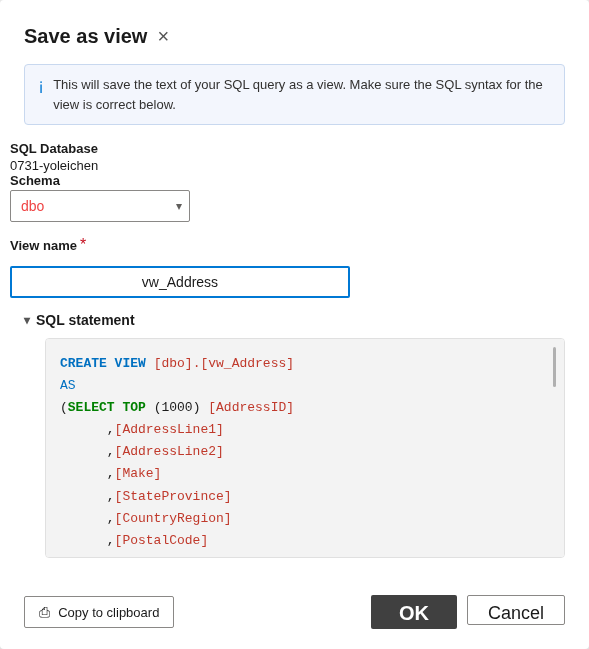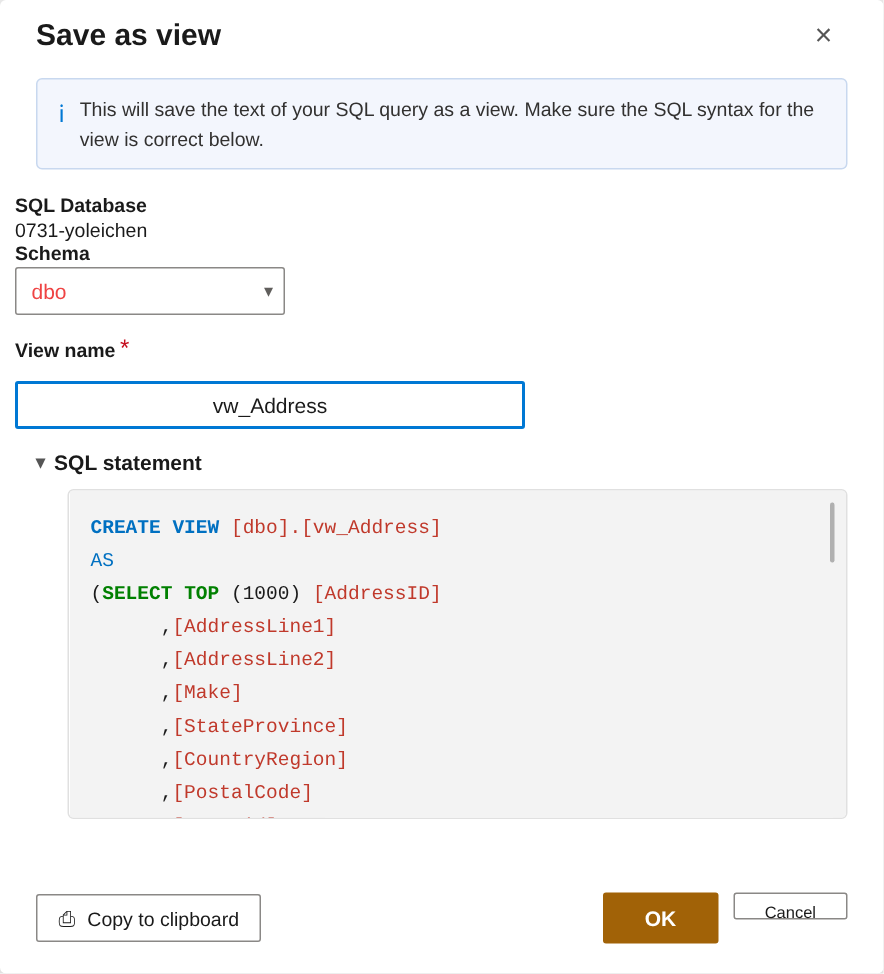--- a/index.html
+++ b/index.html
@@ -17,23 +17,22 @@
       min-height: 649px;
       border-radius: 4px;
       box-shadow: 0 4px 24px rgba(0,0,0,0.18);
       display: flex;
       flex-direction: column;
       padding: 0;
       position: relative;
     }
     .dialog-header {
       display: flex;
-      justify-content: space-between;
-      align-items: center;
-      padding: 8px 24px 12px 24px;
+      align-items: center;
+      padding: 20px 24px 12px 24px;
     }
     .dialog-title {
       font-size: 20px;
       font-weight: 600;
       color: #1a1a1a;
     }
     .close-btn {
       background: none;
       border: none;
       cursor: pointer;
@@ -195,39 +194,39 @@
       height: 32px;
     }
     .copy-icon {
       font-size: 14px;
     }
     .footer-actions {
       display: flex;
       gap: 10px;
     }
     .btn-ok {
-      background: #a16207;
+      background: #404040;
       color: #fff;
       border: none;
       padding: 7px 28px;
       border-radius: 2px;
-      font-size: 14px;
+      font-size: 20px;
       font-weight: 600;
       cursor: pointer;
       height: 34px;
     }
     .btn-cancel {
       background: #fff;
       color: #1a1a1a;
       border: 1px solid #8a8886;
       padding: 7px 20px;
       border-radius: 2px;
-      font-size: 11px;
-      cursor: pointer;
-      height: 18px;
+      font-size: 18px;
+      cursor: pointer;
+      height: 30px;
     }
   </style>
 </head>
 <body>
 
 <div class="dialog">
 
   <div class="dialog-header">
     <span class="dialog-title">Save as view</span>
     <button class="close-btn">×</button>

